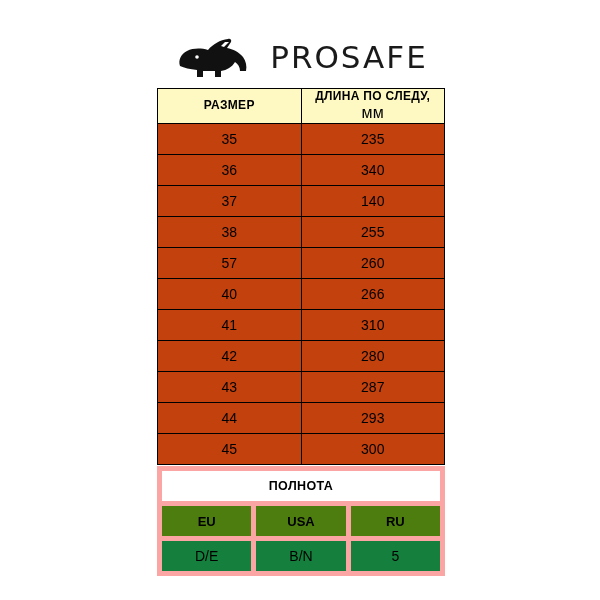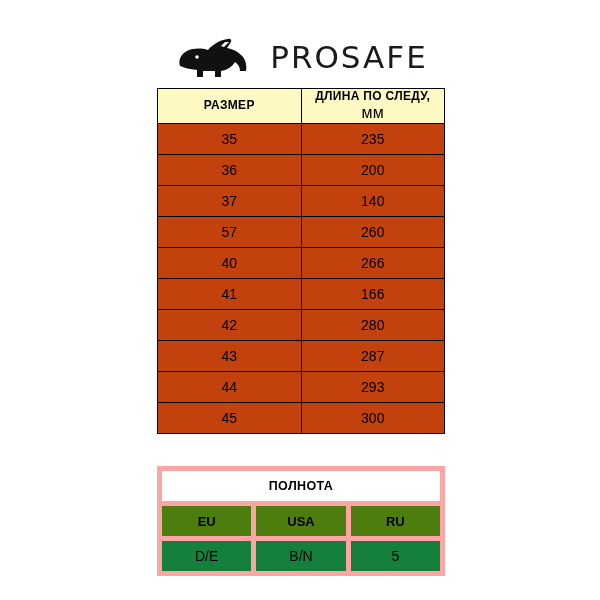--- a/index.html
+++ b/index.html
@@ -153,37 +153,41 @@
         </th>
       </tr>
     </thead>
     <tbody>
       <tr>
         <td>35</td>
         <td>235</td>
       </tr>
       <tr>
         <td>36</td>
-        <td>200</td>
+        <td>340</td>
       </tr>
       <tr>
         <td>37</td>
         <td>140</td>
       </tr>
       <tr>
+        <td>38</td>
+        <td>255</td>
+      </tr>
+      <tr>
         <td>57</td>
         <td>260</td>
       </tr>
       <tr>
         <td>40</td>
         <td>266</td>
       </tr>
       <tr>
         <td>41</td>
-        <td>166</td>
+        <td>310</td>
       </tr>
       <tr>
         <td>42</td>
         <td>280</td>
       </tr>
       <tr>
         <td>43</td>
         <td>287</td>
       </tr>
       <tr>

